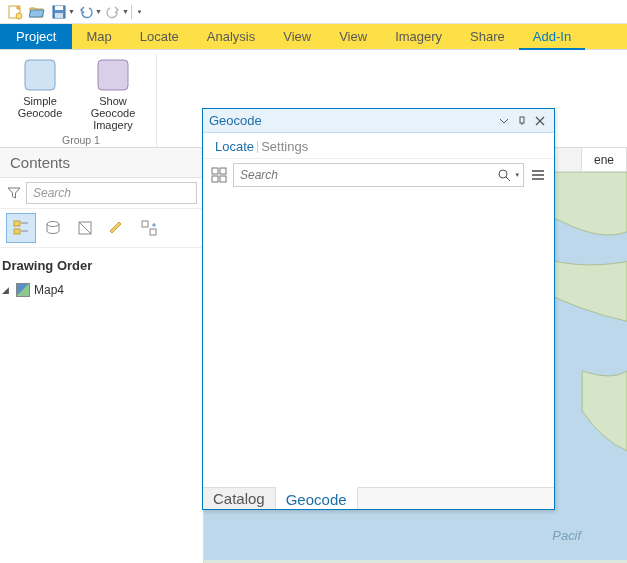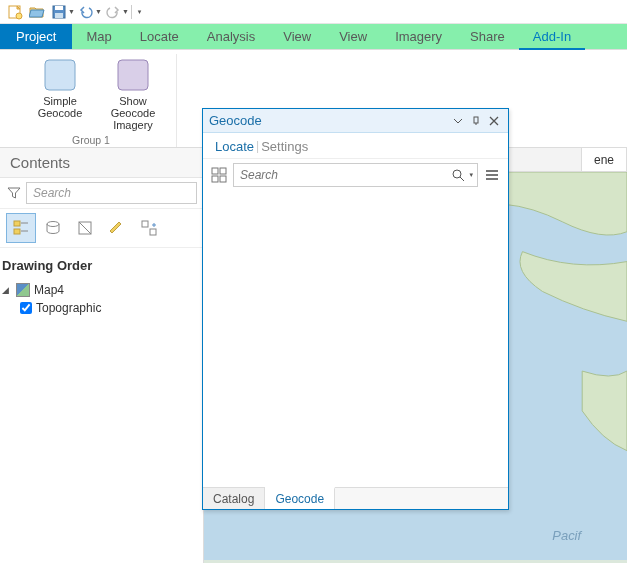--- a/index.html
+++ b/index.html
@@ -5,30 +5,30 @@
   * { box-sizing: border-box; margin: 0; padding: 0; font-family: "Segoe UI", Arial, sans-serif; }
   body { width: 627px; height: 563px; background: #fff; overflow: hidden; font-size: 12px; color: #333; position: relative; }
 
   
   .qat { height: 24px; background: #fff; border-bottom: 1px solid #e5e5e5; display: flex; align-items: center; padding: 0 4px; gap: 0; }
   .qat-btn { width: 22px; height: 20px; display: flex; align-items: center; justify-content: center; cursor: pointer; }
   .qat-divider { width:1px; height:14px; background:#ccc; margin:0 2px;}
   .drop-arrow { font-size: 7px; color: #555; margin-left: -2px; }
 
   
-  .ribbon-tabs { height: 26px; background: #86efac; display: flex; align-items: stretch; border-bottom: 1px solid #dcdcdc; }
+  .ribbon-tabs { height: 26px; background: #fde047; display: flex; align-items: stretch; border-bottom: 1px solid #dcdcdc; }
   .rtab { padding: 0 14px; display: flex; align-items: center; font-size: 13px; color: #595959; cursor: pointer; }
   .rtab.file { background: #007ac2; color: #fff; font-weight: 400; padding: 0 16px; }
   .rtab.addin { color:#007ac2; position:relative;}
   .rtab.addin::after{ content:""; position:absolute; bottom:-1px; left:0; right:0; height:2px; background:#007ac2;}
 
   
   .ribbon-body { height: 98px; background: #fff; border-bottom: 1px solid #dcdcdc; display: flex; padding: 4px 6px 0; }
   .rgroup { display: flex; flex-direction: column; align-items: center; padding: 0 4px; border-right: 1px solid #e8e8e8; }
-  .rgroup-buttons { display: flex; gap: 4px; margin-left: 20px; }
+  .rgroup-buttons { display: flex; gap: 4px; }
   .rbtn { width: 60px; display: flex; flex-direction: column; align-items: center; padding: 2px; cursor: pointer; border:1px solid transparent; }
   .rbtn .ricon { width: 36px; height: 36px; margin-bottom: 2px; display:flex; align-items:center; justify-content:center;}
   .rbtn .rlabel { font-size: 11px; text-align: center; line-height: 12px; color:#323232;}
   .rgroup-name { font-size: 10.5px; color: #777; margin-top: auto; padding-bottom: 3px; }
 
   
   .main-area { position: relative; height: calc(563px - 24px - 26px - 98px); display: flex; }
   .contents-panel { width: 204px; border-right: 1px solid #dcdcdc; background: #fff; display: flex; flex-direction: column; }
   .panel-header { padding: 6px 10px; font-size: 15px; color: #6a6a6a; border-bottom: 1px solid #e5e5e5; background:#f7f7f7;}
   .search-row { display: flex; align-items: center; padding: 4px 6px; gap:4px; border-bottom:1px solid #eee;}
@@ -46,34 +46,34 @@
   .map-swatch{ width:14px; height:14px; background:linear-gradient(135deg,#5a8fc7 50%,#8fc78f 50%); border:1px solid #888;}
   .chk { width:12px; height:12px;}
 
   
   .map-vp { flex:1; position:relative; overflow:hidden; background:#dce8dc;}
   .map-tabbar { position:absolute; top:0; left:0; right:0; height:24px; background:#f3f3f3; border-bottom:1px solid #dcdcdc; display:flex; align-items:center;}
   .map-tab { padding:0 12px; height:100%; display:flex; align-items:center; font-size:12px; background:#fff; border-right:1px solid #dcdcdc; cursor:pointer;}
   .map-svg { position:absolute; top:24px; left:0; right:0; bottom:0;}
 
   
-  .dockpane { position:absolute; left:202px; top:108px; width:307px; height:402px; background:#fff; border:1px solid #007ac2; box-shadow:1px 2px 4px rgba(0,0,0,0.15); display:flex; flex-direction:column;}
+  .dockpane { position:absolute; left:202px; top:108px; width:353px; height:402px; background:#fff; border:1px solid #007ac2; box-shadow:1px 2px 4px rgba(0,0,0,0.15); display:flex; flex-direction:column;}
   .dp-title { height:24px; background:#e8f2fb; border-bottom:1px solid #c4dff2; display:flex; align-items:center; padding:0 6px;}
   .dp-title-text { color:#1b6fa8; font-size:13px; flex:1;}
   .dp-ctrl { width:16px; height:16px; display:flex; align-items:center; justify-content:center; cursor:pointer; color:#555; margin-left:2px;}
   .dp-subtabs { display:flex; gap:0; padding:6px 10px 4px; border-bottom:1px solid #eee;}
   .dp-subtab { font-size:13px; color:#888; cursor:pointer; padding:0 2px;}
   .dp-subtab.active { color:#1b6fa8; font-weight:500;}
   .dp-subtab-sep { color:#ccc;}
   .dp-searchrow { display:flex; align-items:center; gap:6px; padding:4px 8px;}
   .dp-search-wrap { flex:1; display:flex; align-items:center; border:1px solid #ccc; background:#fff; padding:0 4px; height:24px;}
   .dp-search-input { flex:1; border:none; outline:none; font-size:12px; font-style:italic; padding:2px;}
   .dp-body { flex:1;}
   .dp-bottom-tabs { height:22px; border-top:1px solid #dcdcdc; display:flex; background:#f7f7f7;}
-  .dp-btab { padding:0 10px; display:flex; align-items:center; font-size:12px; border-right:1px solid #dcdcdc; background:#fff; cursor:pointer;}
+  .dp-btab { padding:0 10px; display:flex; align-items:center; font-size:15px; border-right:1px solid #dcdcdc; background:#fff; cursor:pointer;}
   .dp-btab.active { background:#fff; color:#1b6fa8; border-top:2px solid #fff; margin-top:-1px;}
   .dp-btab.inactive { background:#f0f0f0; color:#555;}
 
   svg { display:block;}
 </style>
 </head>
 <body>
 
 <div class="qat">
   <div class="qat-btn">
@@ -198,24 +198,20 @@
           </svg>
       </div>
     </div>
     <div class="toc-body">
       <div class="toc-heading">Drawing Order</div>
       <div class="toc-item">
         <span class="tri">◢</span>
         <span class="map-swatch"></span>
         <span>Map4</span>
       </div>
-      <div class="toc-item child">
-        <input type="checkbox" class="chk" checked="" style="">
-        <span>Topographic</span>
-      </div>
     </div>
   </div>
 
   <div class="map-vp">
     <div class="map-tabbar">
       <div style="flex:1"></div>
       <div class="map-tab" style="border-left:1px solid #dcdcdc">ene</div>
     </div>
     <svg class="map-svg" viewBox="0 0 425 390" preserveAspectRatio="xMidYMid slice">
       <rect width="425" height="390" fill="#bcd8ea"></rect>

